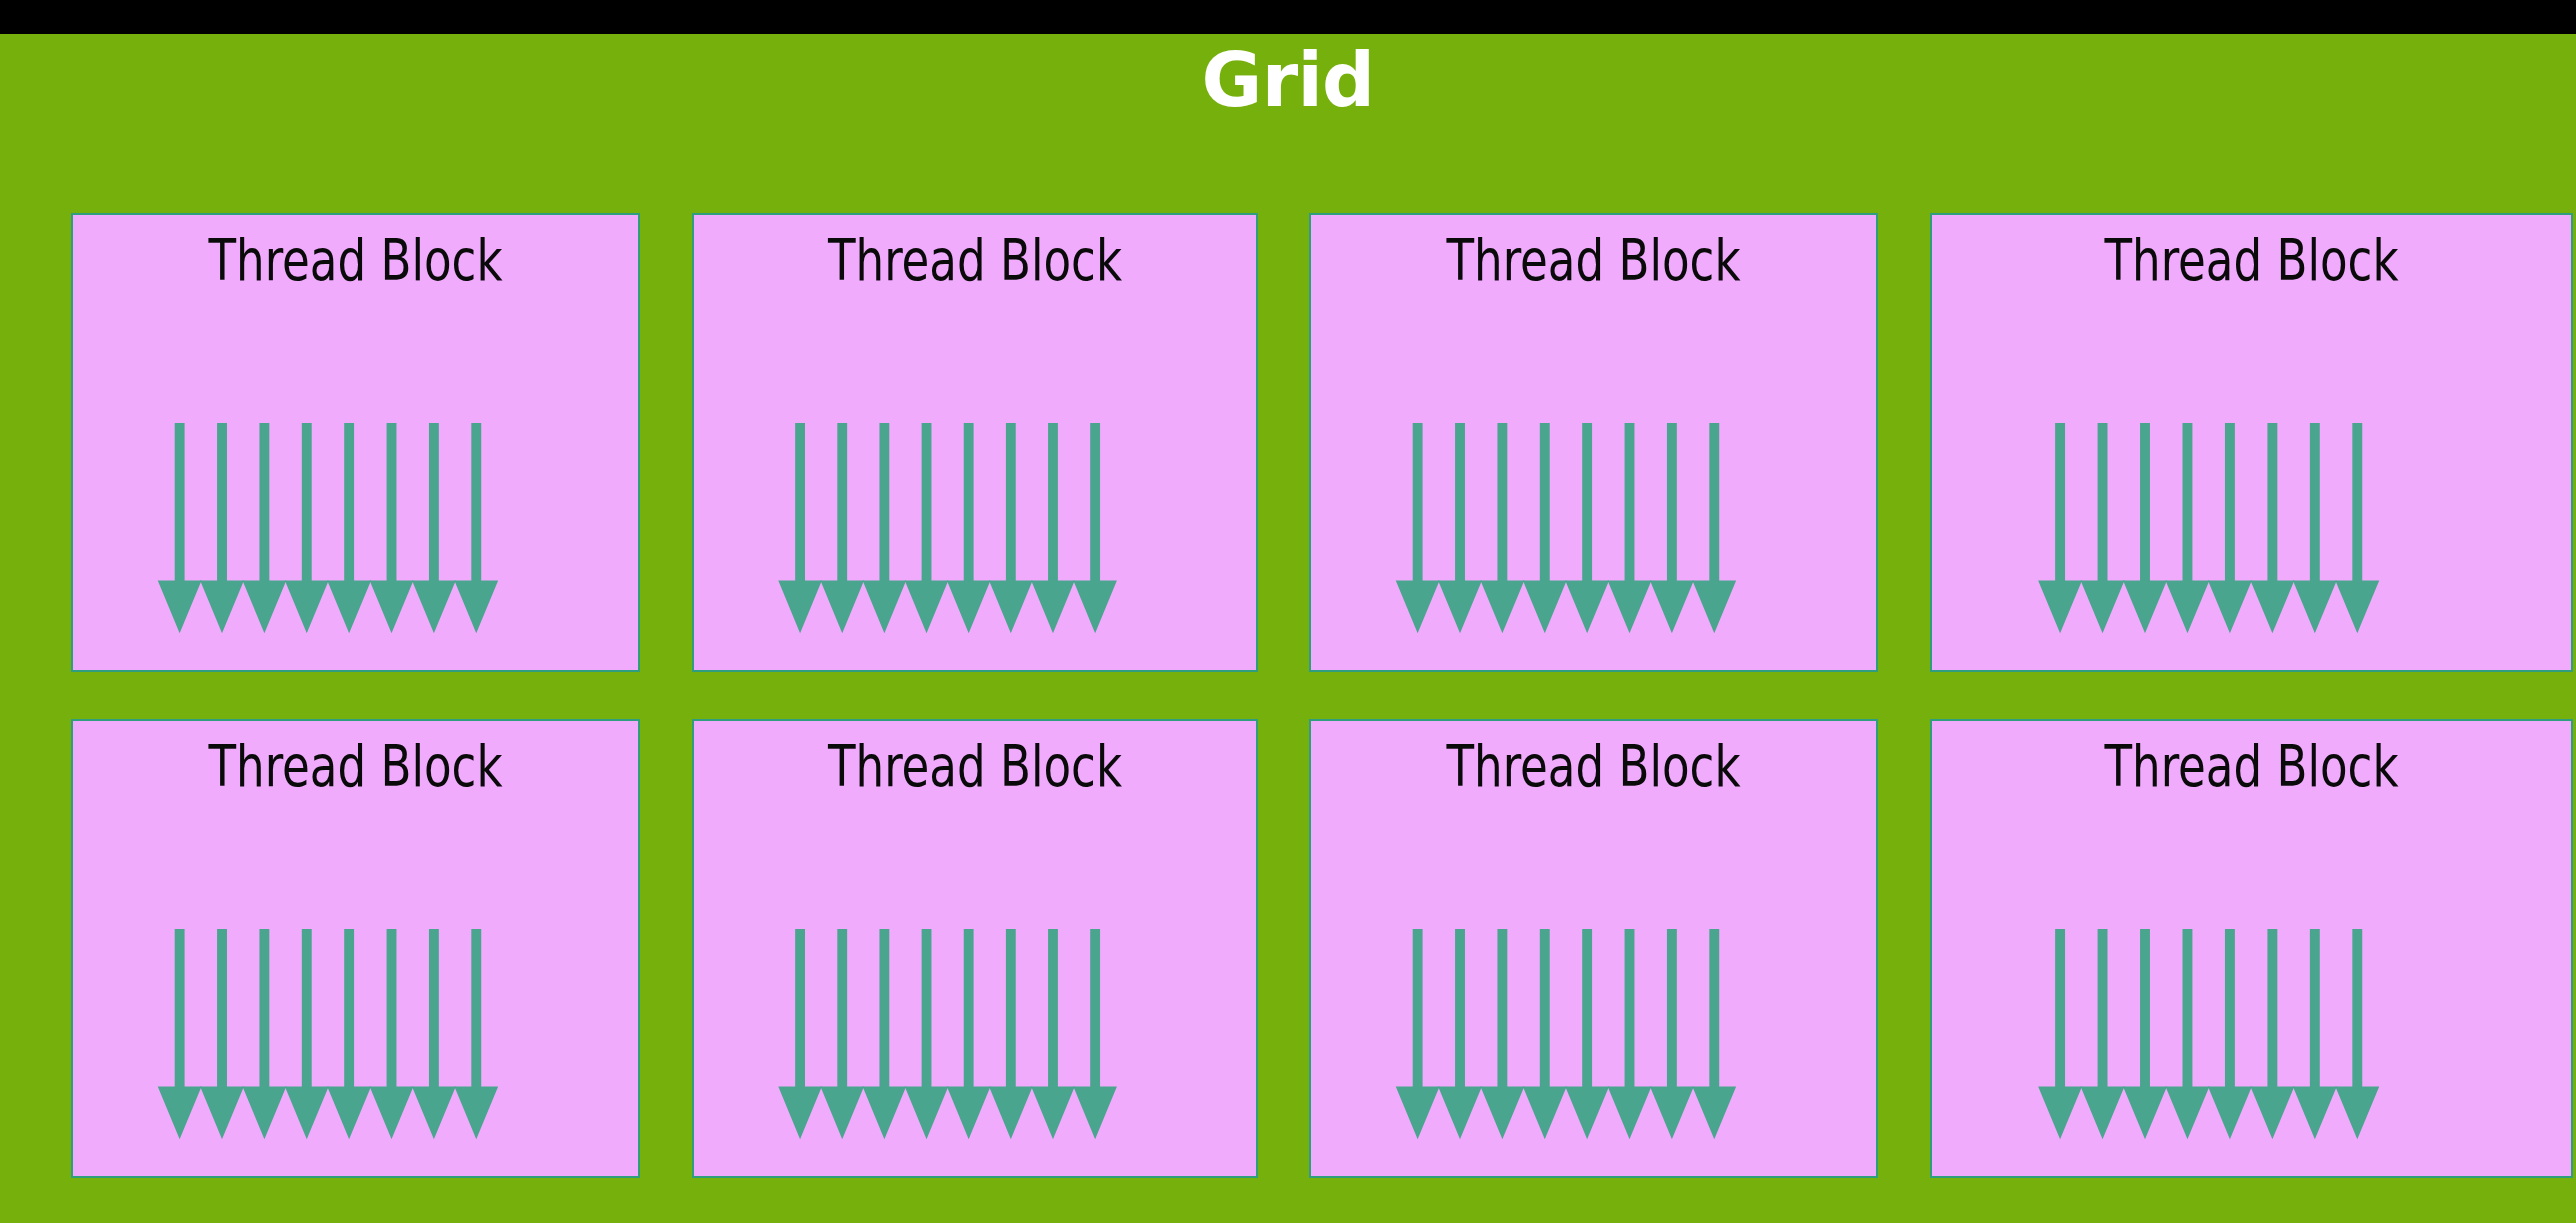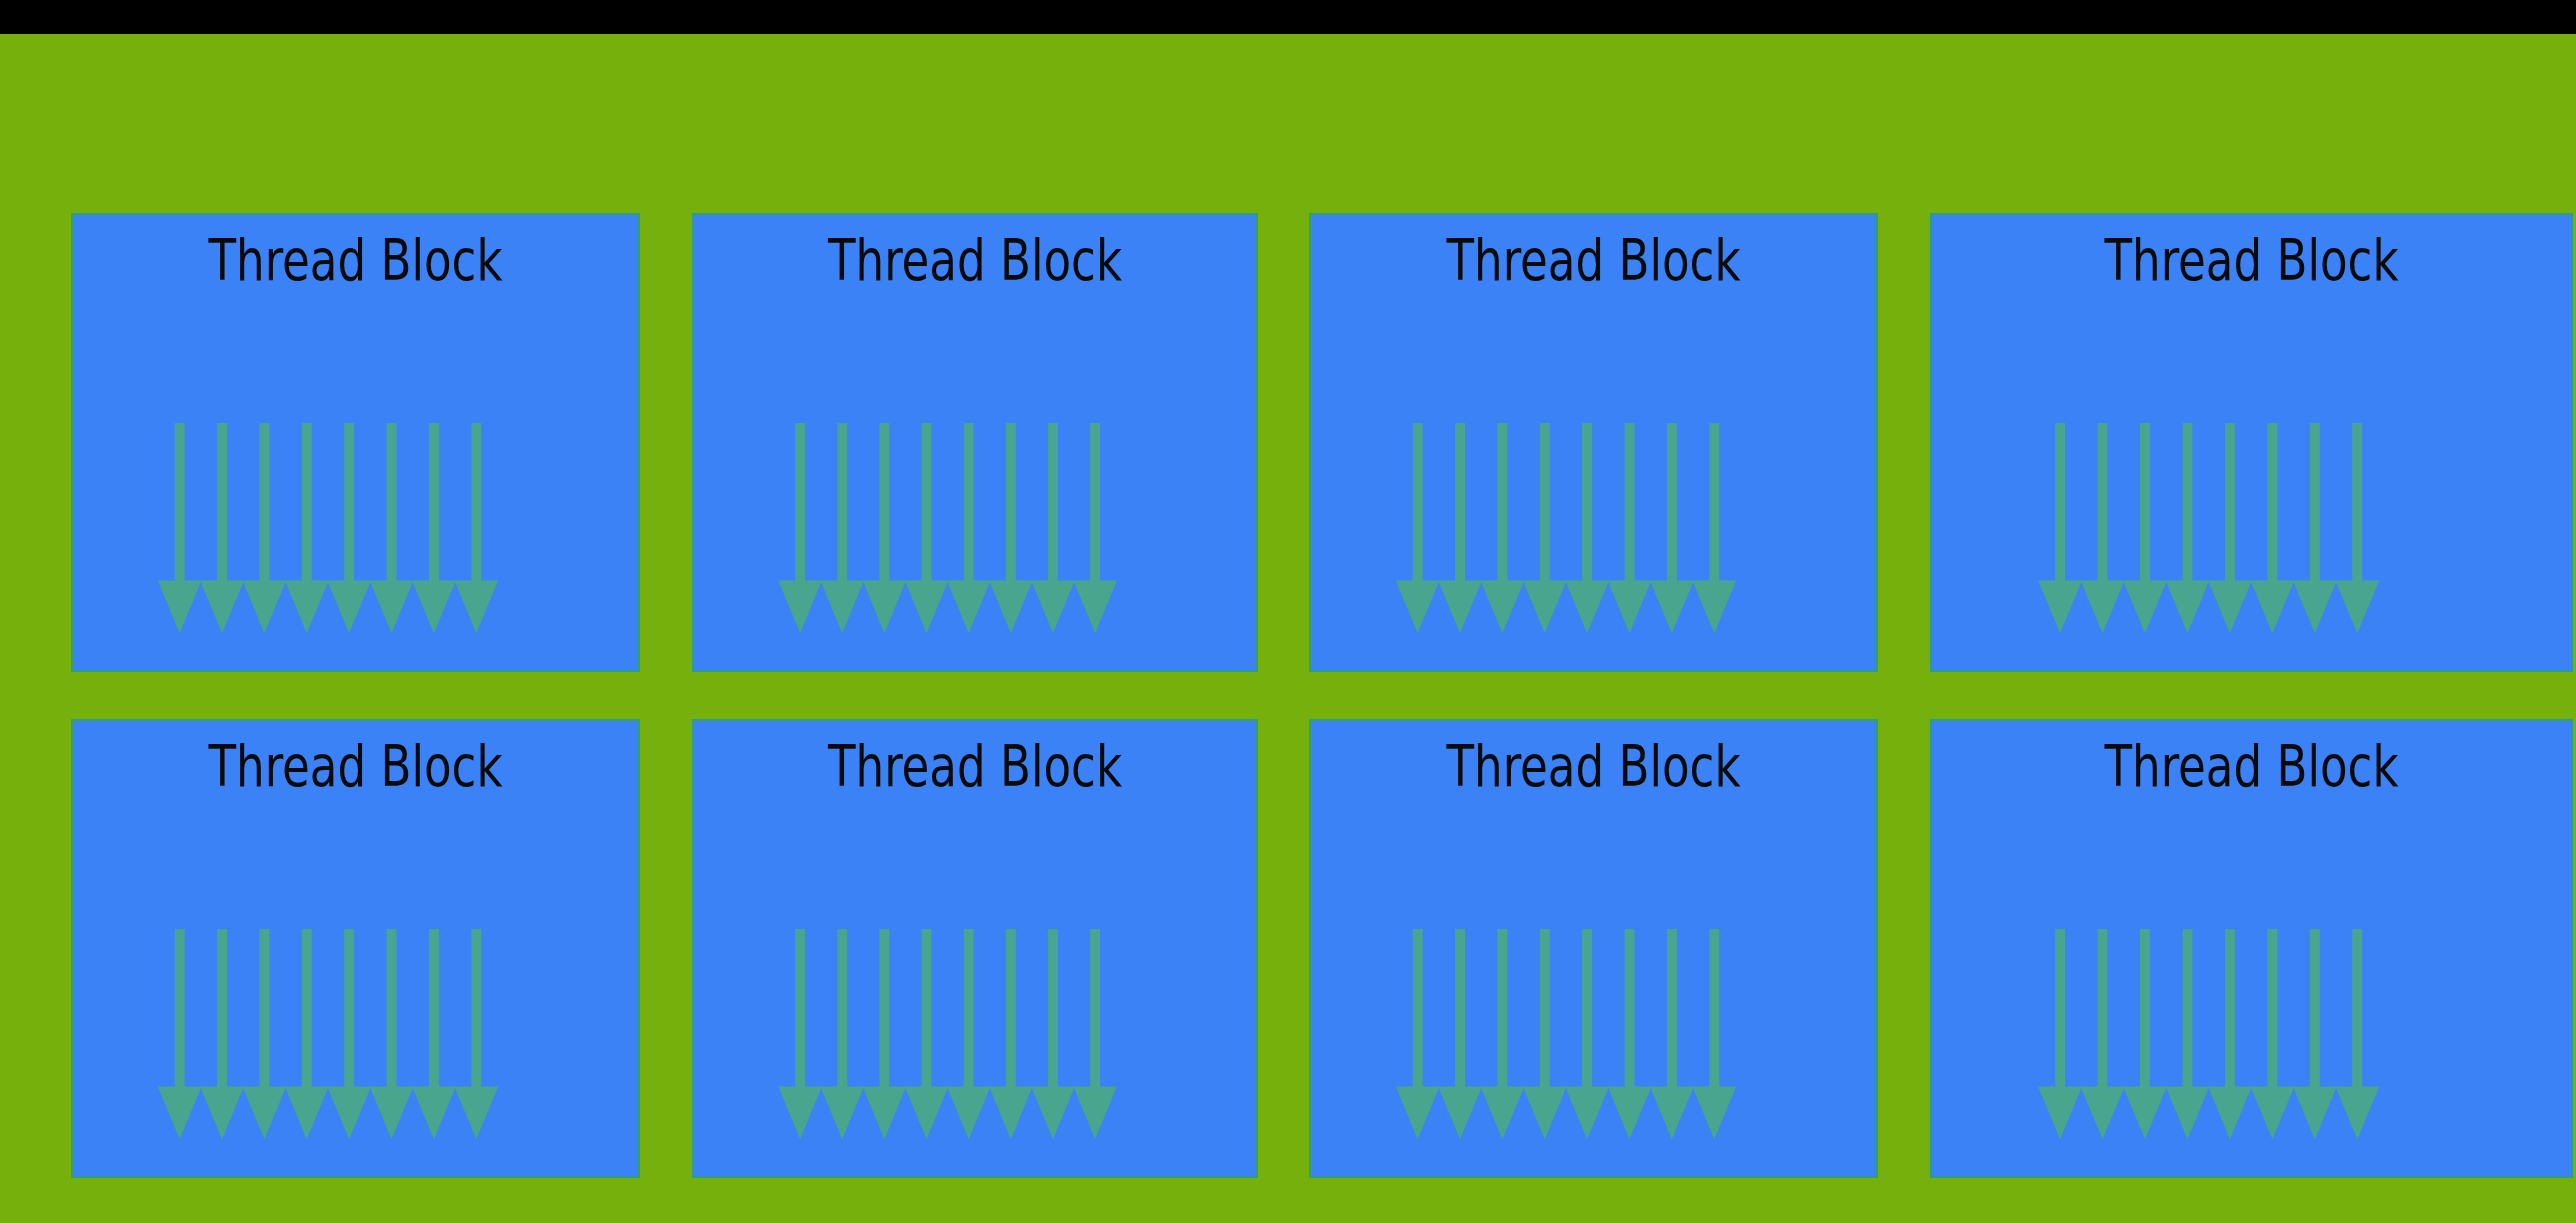--- a/index.html
+++ b/index.html
@@ -58,21 +58,21 @@
   #blocks-area {
     position: absolute;
     left: 0;
     top: 0;
     width: 2576px;
     height: 1190px;
   }
 
   .thread-block {
     position: absolute;
-    background: #3b82f6;
+    background: #f0abfc;
     border: 2.8px solid #2E9E7E;
     box-sizing: border-box;
   }
 
   .tb-label {
     position: absolute;
     left: 0;
     top: 13px;
     width: 100%;
     text-align: center;
@@ -110,20 +110,21 @@
 </style>
 </head>
 <body>
 
 <div id="canvas">
 
   <div id="topbar"></div>
 
   <div id="grid-panel">
 
+    <div id="grid-title">Grid</div>
 
     <div id="blocks-area">
 
       <div class="thread-block row-1 col-1">
         <div class="tb-label">Thread Block</div>
         <div class="tb-threads">
           <svg viewBox="0 0 800 300" preserveAspectRatio="none">
             <g fill="#4AA58E">
               <polygon points="144,0 158,0 158,222 182,222 151,296 120,222 144,222"></polygon>
               <polygon points="204,0 218,0 218,222 242,222 211,296 180,222 204,222"></polygon>

